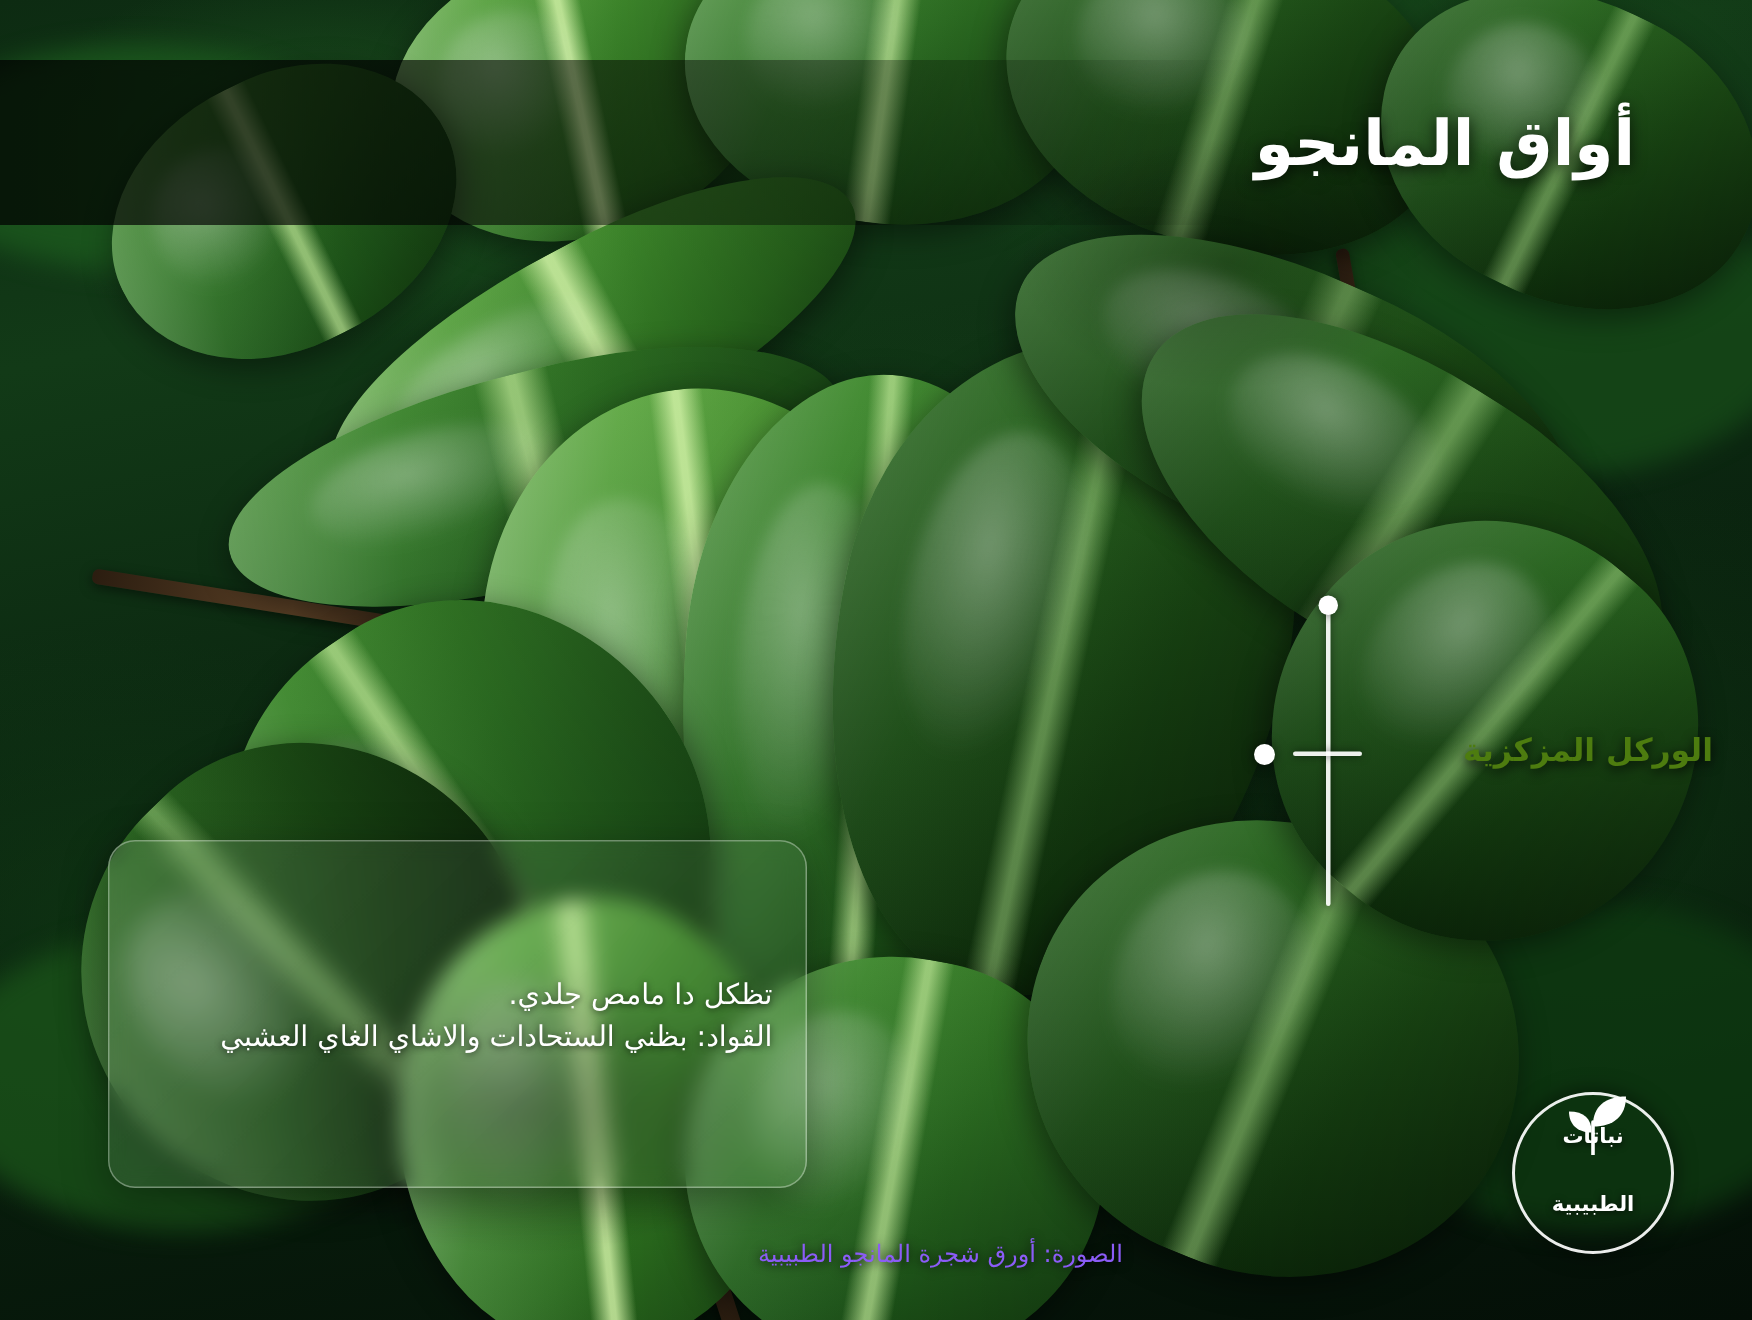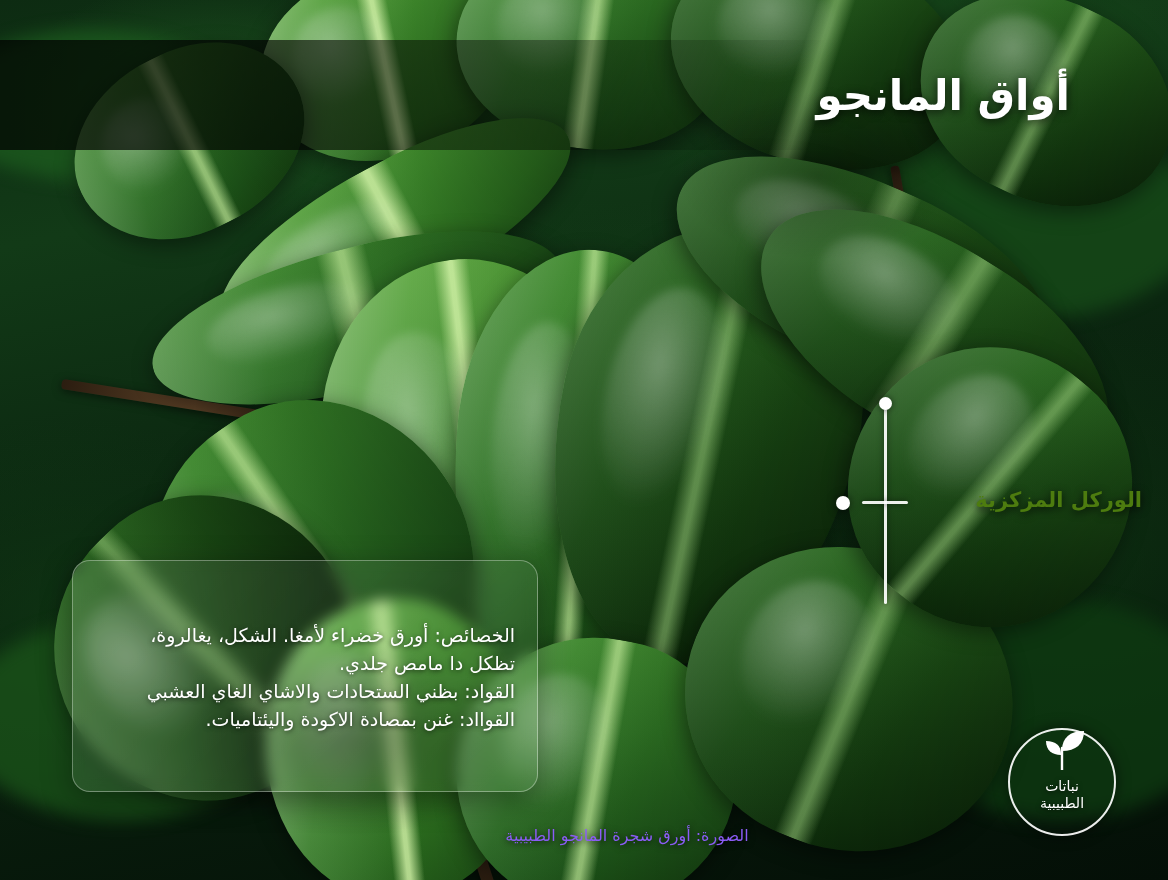--- a/index.html
+++ b/index.html
@@ -80,21 +80,21 @@
     filter:blur(9px);
     border-radius:50%;
     opacity:.8;
   }
 
   
   #title-banner {
     position:absolute; left:0; top:40px; width:1168px; height:110px;
     background:linear-gradient(90deg, rgba(0,0,0,.72) 0%, rgba(0,0,0,.64) 22%, rgba(0,0,0,.34) 48%, rgba(0,0,0,0) 72%);
     display:flex; align-items:center; justify-content:flex-start;
-    padding-right:80px;
+    padding-right:60px;
   }
   #title-text {
     color:#ffffff;
     font-size:42px;
     font-weight:bold;
     letter-spacing:.5px;
     text-shadow:0 2px 10px rgba(0,0,0,.75);
     direction:rtl;
     padding-right:18px;
   }
@@ -184,25 +184,26 @@
   }
   #logo-sprout {
     position:absolute;
     left:50%; top:-2px;
     transform:translateX(-50%);
     width:52px; height:42px;
   }
   .logo-line {
     color:#ffffff;
     font-size:14px;
-    font-weight:normal;
+    font-weight:bold;
     line-height:1.22;
     direction:rtl;
     text-align:center;
     text-shadow:0 1px 5px rgba(0,0,0,.8);
+    margin-top:28px;
   }
 
   
   #caption {
     position:absolute;
     left:0; top:826px; width:1168px;
     text-align:center;
     color:#8b5cf6;
     font-size:16px;
     direction:rtl;
@@ -284,24 +285,22 @@
     <div class="leaf dark" style="left:940px; top:380px; width:280px; height:280px; transform:rotate(40deg);">
         <span class="gloss"></span>
       </div>
   </div>
 
   <div id="title-banner">
     <h1 id="title-text">أواق المانجو</h1>
   </div>
 
   <div id="info-card">
-    <div class="card-line">الخصائص: أورق خضراء لأمغا. الشكل، يغالروة،</div>
     <div class="card-line">تظكل دا مامص جلدي.</div>
     <div class="card-line">القواد: بظني الستحادات والاشاي الغاي العشبي</div>
-    <div class="card-line">القوااد: غنن بمصادة الاكودة واليئتاميات.</div>
   </div>
 
   <div id="annotation">
     <div id="callout-vline"></div>
     <div id="callout-topdot"></div>
     <div id="callout-tick"></div>
     <div id="marker-dot"></div>
     <div id="callout-label">الوركل المزكزية</div>
   </div>
 

